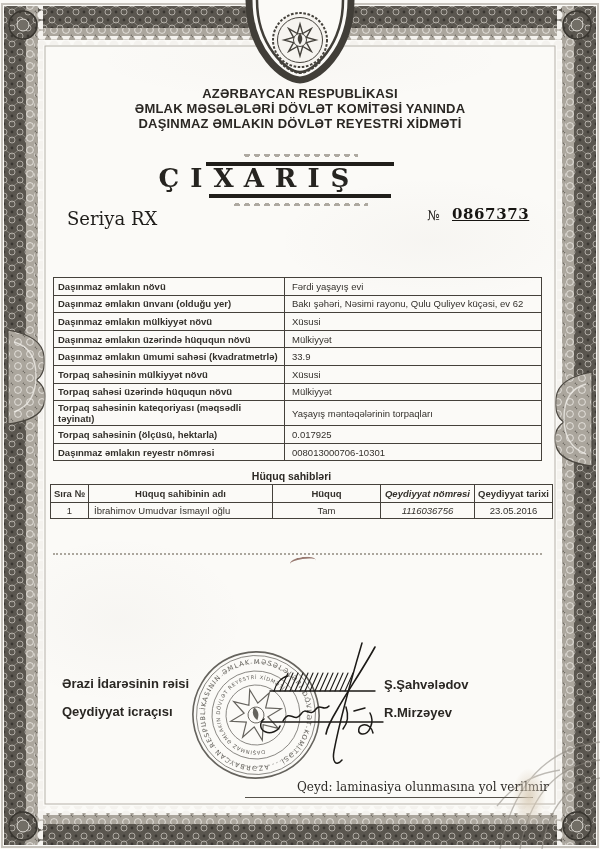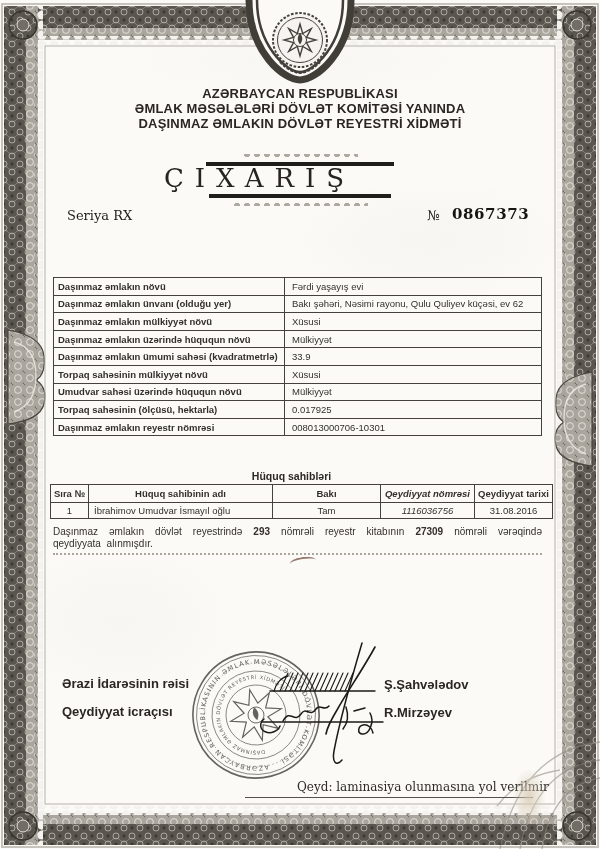--- a/index.html
+++ b/index.html
@@ -27,27 +27,27 @@
   
   .bar{background:#201e1a;height:4px;}
   .bar-top{left:206px;top:162px;width:188px;}
   .bar-bottom{left:209px;top:194px;width:182px;}
   .wave{height:7px;opacity:.8;
     background-image:radial-gradient(circle at 5px 7px, #9b958b 0 3.2px, transparent 3.4px);
     background-size:10px 7px;background-repeat:repeat-x;}
   .wave-top{left:242px;top:154px;width:116px;transform:scaleY(-1);}
   .wave-bottom{left:232px;top:199px;width:136px;}
   .title{left:0;top:163px;width:508px;text-align:center;
-    font-family:"DejaVu Serif", serif;font-size:26px;font-weight:400;
+    font-family:"DejaVu Serif", serif;font-size:26px;font-weight:700;
     letter-spacing:11px;text-indent:11px;color:#262420;}
 
   
-  .series{left:67px;top:208px;font-family:"DejaVu Serif", serif;font-size:13px;color:#1f1d1a;}
+  .series{left:67px;top:208px;font-family:"DejaVu Serif", serif;font-size:18px;color:#1f1d1a;}
   .numsign{left:427px;top:207px;font-family:"DejaVu Serif", serif;font-size:13.5px;color:#1f1d1a;}
-  .numval{left:452px;top:205px;font-family:"DejaVu Serif", serif;font-size:15px;font-weight:bold;letter-spacing:.6px;color:#171512;}
+  .numval{left:452px;top:205px;font-family:"DejaVu Serif", serif;font-size:15px;font-weight:bold;letter-spacing:.6px;color:#171512;text-decoration:underline;}
 
   
   table{border-collapse:collapse;}
   .ptable{left:53px;top:277px;width:489px;}
   .ptable td{border:1px solid #45413b;font-size:9.5px;padding:1px 4px;height:14.6px;color:#33302b;}
   .ptable td.lbl{width:222px;font-weight:bold;}
   .ptable td.val{padding-left:7px;}
 
   
   .otitle{left:50px;top:470px;width:483px;text-align:center;font-weight:bold;font-size:10.5px;color:#2c2925;}
@@ -199,61 +199,58 @@
         </tr>
     <tr>
           <td class="lbl">Daşınmaz əmlakın ümumi sahəsi (kvadratmetrlə)</td>
           <td class="val">33.9</td>
         </tr>
     <tr>
           <td class="lbl">Torpaq sahəsinin mülkiyyət növü</td>
           <td class="val">Xüsusi</td>
         </tr>
     <tr>
-          <td class="lbl">Umudvar sahəsi üzərində hüququn növü</td>
+          <td class="lbl">Torpaq sahəsi üzərində hüququn növü</td>
           <td class="val">Mülkiyyət</td>
+        </tr>
+    <tr>
+          <td class="lbl">Torpaq sahəsinin kateqoriyası (məqsədli təyinatı)</td>
+          <td class="val">Yaşayış məntəqələrinin torpaqları</td>
         </tr>
     <tr>
           <td class="lbl">Torpaq sahəsinin (ölçüsü, hektarla)</td>
           <td class="val">0.017925</td>
         </tr>
     <tr>
           <td class="lbl">Daşınmaz əmlakın reyestr nömrəsi</td>
           <td class="val">008013000706-10301</td>
         </tr>
   </tbody>
     </table>
 
   <div class="abs otitle">Hüquq sahibləri</div>
   <table class="abs otable">
     <tbody>
         <tr class="hd">
       <td class="c0">Sıra №</td>
       <td class="c1">Hüquq sahibinin adı</td>
-      <td class="c2">Bakı</td>
+      <td class="c2">Hüquq</td>
       <td class="c3">Qeydiyyat nömrəsi</td>
       <td class="c4">Qeydiyyat tarixi</td>
     </tr>
     <tr class="dr">
       <td class="c0">1</td>
       <td class="c1">İbrahimov Umudvar İsmayıl oğlu</td>
       <td class="c2">Tam</td>
       <td class="c3">1116036756</td>
-      <td class="c4">31.08.2016</td>
+      <td class="c4">23.05.2016</td>
     </tr>
   </tbody>
     </table>
 
-  <div class="abs note">
-    <span>Daşınmaz əmlakın dövlət reyestrində</span>
-    <b>293</b>
-    <span>nömrəli reyestr kitabının</span>
-    <b>27309</b>
-    <span>nömrəli vərəqində qeydiyyata alınmışdır.</span>
-  </div>
   <div class="abs dotline"></div>
   <div class="abs pencil"></div>
 
   <div class="abs role role1">Ərazi İdarəsinin rəisi</div>
   <div class="abs role role2">Qeydiyyat icraçısı</div>
 
   <svg class="abs" style="left:186px;top:645px" width="140" height="140" viewBox="0 0 140 140" opacity="0.82">
     <g transform="rotate(-14 70 70)" stroke="#45423c" fill="none">
       <circle cx="70" cy="70" r="63" stroke-width="1.6"></circle>
       <circle cx="70" cy="70" r="59.5" stroke-width=".7"></circle>

